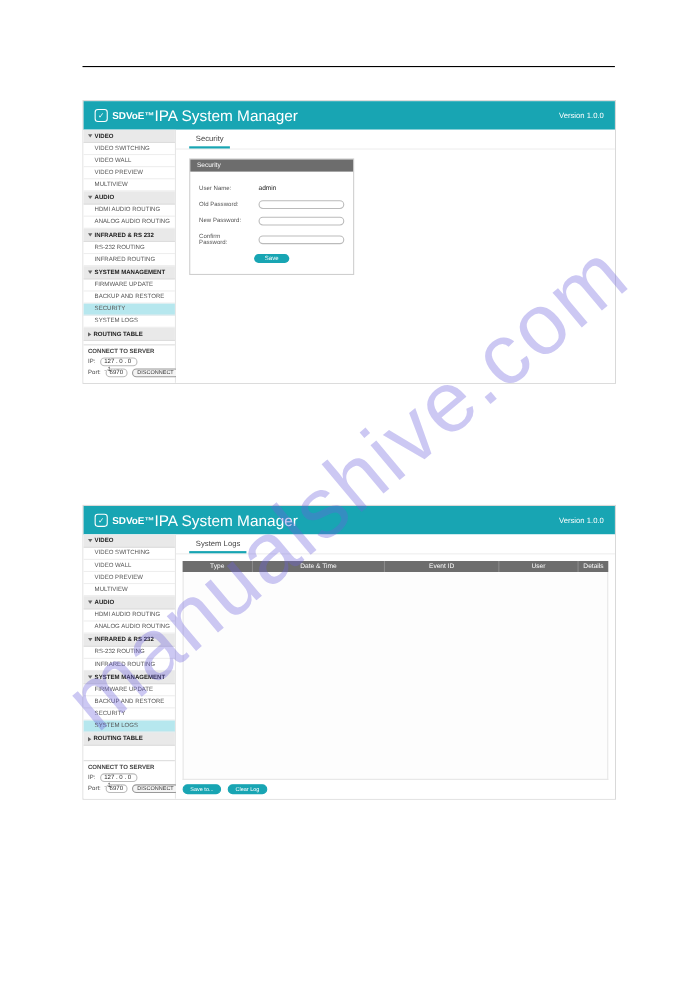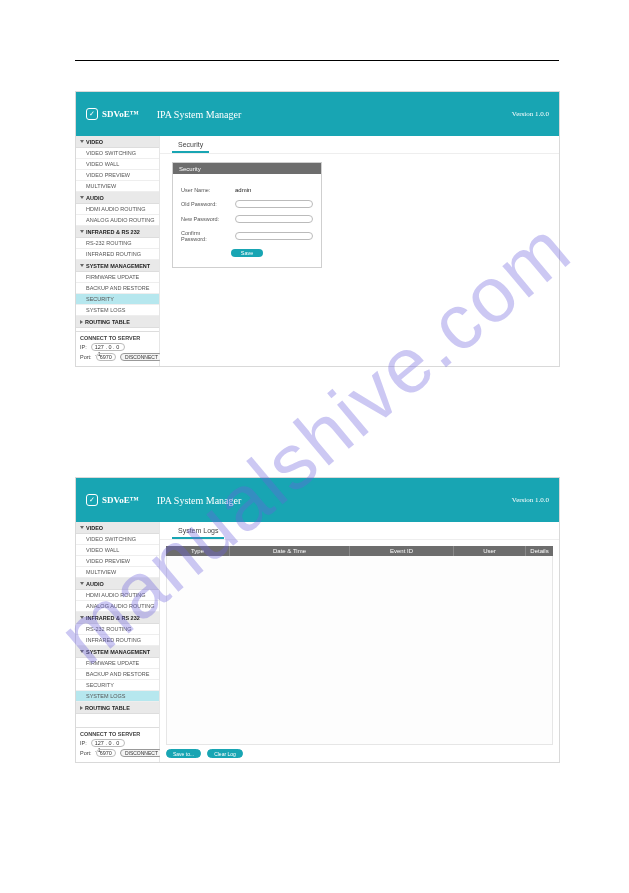--- a/index.html
+++ b/index.html
@@ -31,36 +31,35 @@
   .app {
     width: 485px;
     background: #fff;
     border: 1px solid #d9d9d9;
     position: relative;
     z-index: 1;
   }
   .titlebar {
     background: #18a5b3;
     color: #fff;
-    height: 44px;
+    height: 26px;
     display: flex;
     align-items: center;
     padding: 0 10px;
-    font-family: Liberation Serif, serif;
   }
   .logo { display: flex; align-items: center; gap: 4px; }
   .logo-mark {
     width: 12px; height: 12px;
     border: 1.3px solid #fff;
     border-radius: 3px;
     display: flex; align-items: center; justify-content: center;
     font-size: 7px;
   }
   .logo-text { font-size: 9px; font-weight: bold; }
-  .app-title { font-size: 10px; margin-left: 18px; }
+  .app-title { font-size: 14px; }
   .version { margin-left: auto; font-size: 7px; }
   .body { display: flex; min-height: 230px; background: #fff; }
   .sidebar {
     width: 84px;
     background: #fff;
     border-right: 1px solid #e6e6e6;
     display: flex; flex-direction: column;
     font-size: 5.5px;
     color: #444;
   }

